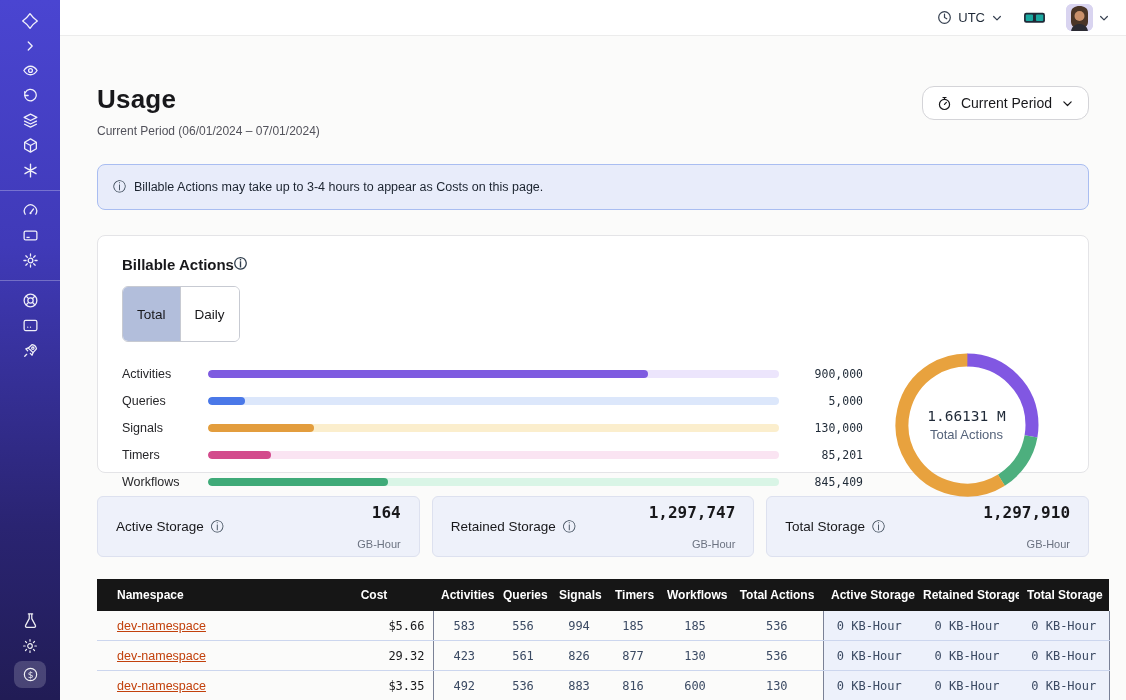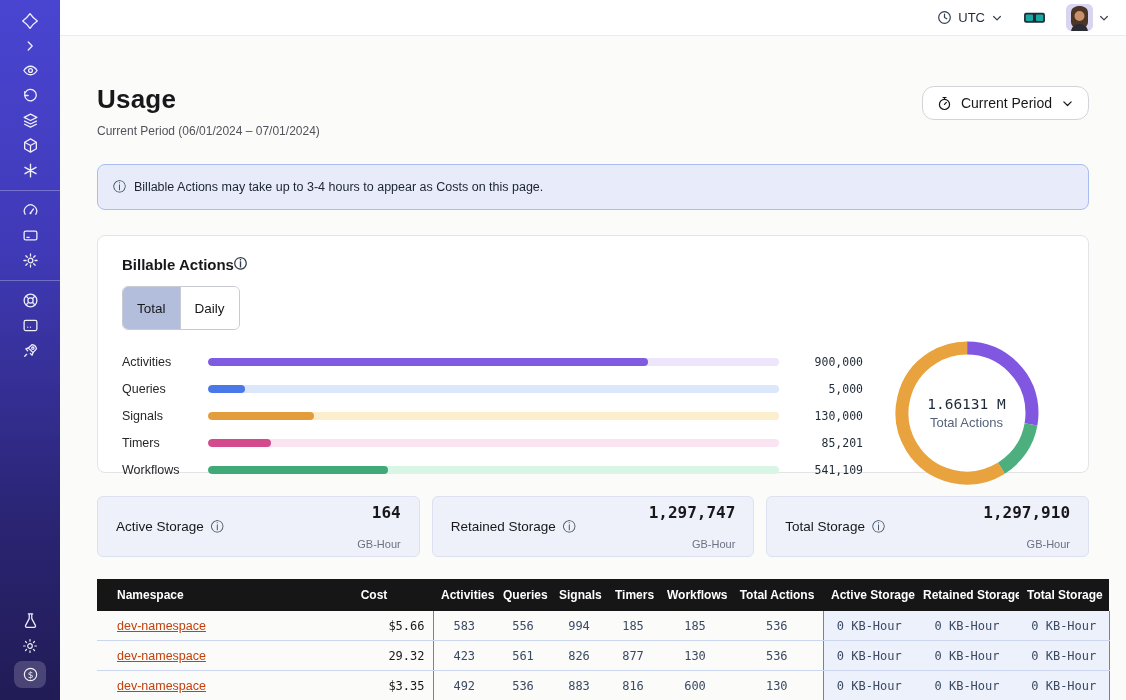--- a/index.html
+++ b/index.html
@@ -47,21 +47,21 @@
   }
   .info-glyph{font-size:13px;color:#32404f;font-style:normal}
 
   
   .card{
     margin-top:25px;background:#fff;border:1px solid #e4e4e7;border-radius:8px;
     padding:19px 24px 20px;box-sizing:border-box;height:238px;
   }
   .card-title{font-size:15px;font-weight:600;color:#18181b;display:flex;align-items:center;}
   .tabs{display:inline-flex;border:1px solid #c7cad2;border-radius:6px;overflow:hidden;margin-top:13px;cursor:pointer}
-  .tab{height:34px;padding:4px 14px;font-size:13.5px;display:flex;align-items:center;background:#fff;color:#18181b;border-right:1px solid #c7cad2}
+  .tab{height:34px;padding:10px 14px;font-size:13.5px;display:flex;align-items:center;background:#fff;color:#18181b;border-right:1px solid #c7cad2}
   .tab:last-child{border-right:none}
   .tab.selected{background:#b2bedb}
 
   .chart-row{display:flex;align-items:flex-start;margin-top:18px;gap:6px}
   .bars{flex:1;min-width:0}
   .bar-row{display:flex;align-items:center;height:27px;gap:12px}
   .bar-label{width:74px;font-size:12.5px;color:#27272a;flex:none}
   .bar-track{flex:1;height:8px;border-radius:4px;position:relative;overflow:hidden}
   .bar-fill{height:8px;border-radius:4px}
   .bar-value{width:72px;text-align:right;font-size:11.5px;color:#1e2936;flex:none}
@@ -328,21 +328,21 @@
               <span class="bar-fill" style="background: rgb(211, 75, 140); width: 11%; display: block;"></span>
             </span>
     <span class="bar-value mono">85,201</span>
   </div>
 
   <div class="bar-row">
     <span class="bar-label">Workflows</span>
     <span class="bar-track" style="background: rgb(217, 245, 230);">
               <span class="bar-fill" style="background: rgb(63, 170, 120); width: 31.5%; display: block;"></span>
             </span>
-    <span class="bar-value mono">541,109</span>
+    <span class="bar-value mono">845,409</span>
   </div>
 </div>
       <div class="donut-wrap">
         <svg width="150" height="150" viewBox="0 0 150 150">
             <circle cx="75" cy="75" r="65" fill="none" stroke="#8157E2" stroke-width="13" stroke-dasharray="113.44640137963141 294.96064358704166" transform="rotate(-90 75 75)"></circle>
             <circle cx="75" cy="75" r="65" fill="none" stroke="#4DAF7E" stroke-width="13" stroke-dasharray="54.454272662223076 353.95277230445004" transform="rotate(10 75 75)"></circle>
             <circle cx="75" cy="75" r="65" fill="none" stroke="#E8A23E" stroke-width="13" stroke-dasharray="240.5063709248186 167.90067404185447" transform="rotate(58 75 75)"></circle>
           </svg>
         <div class="donut-center">
           <div class="donut-value mono">1.66131 M</div>

